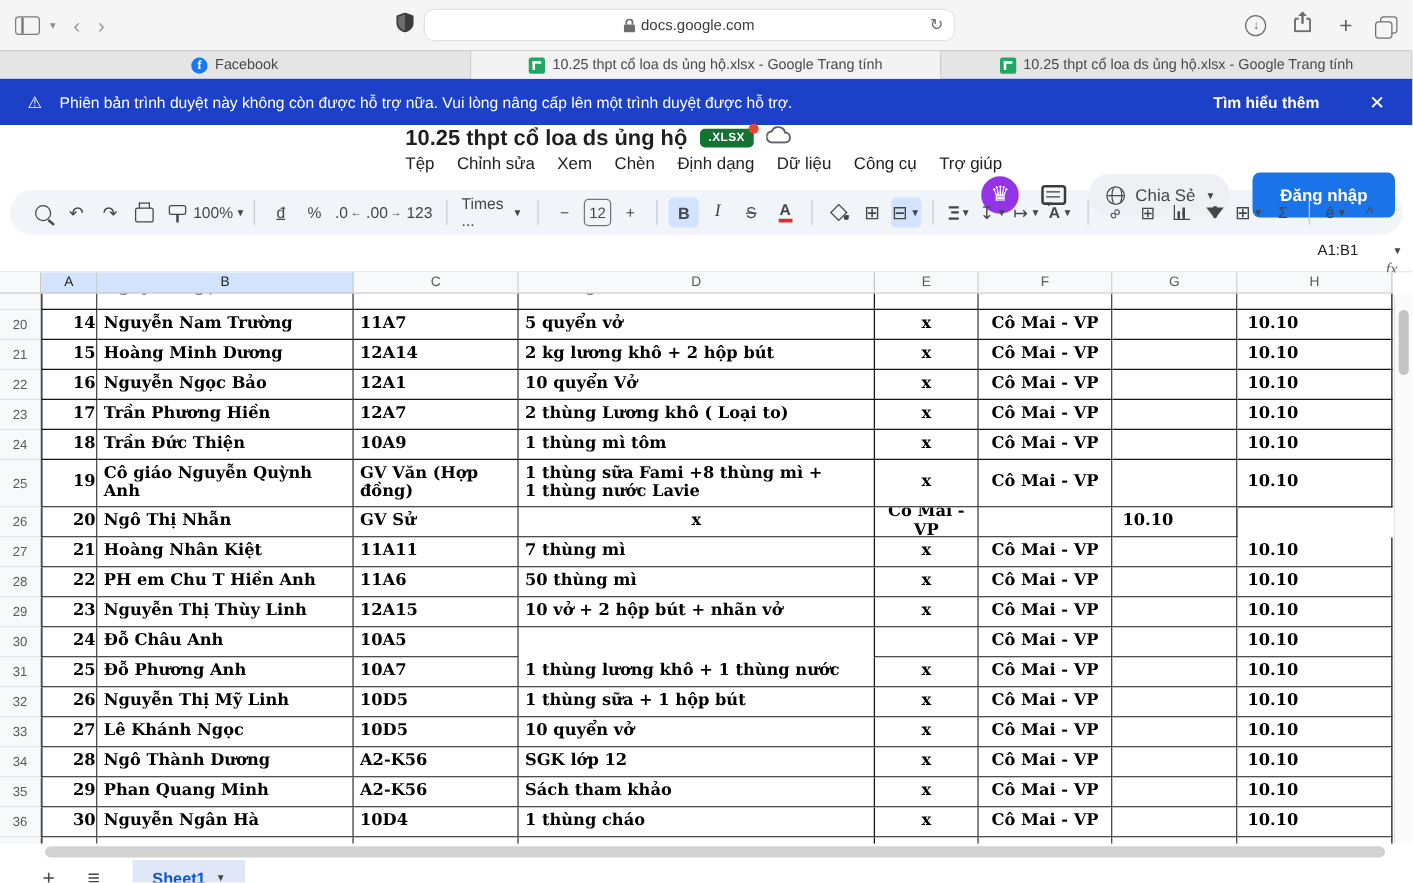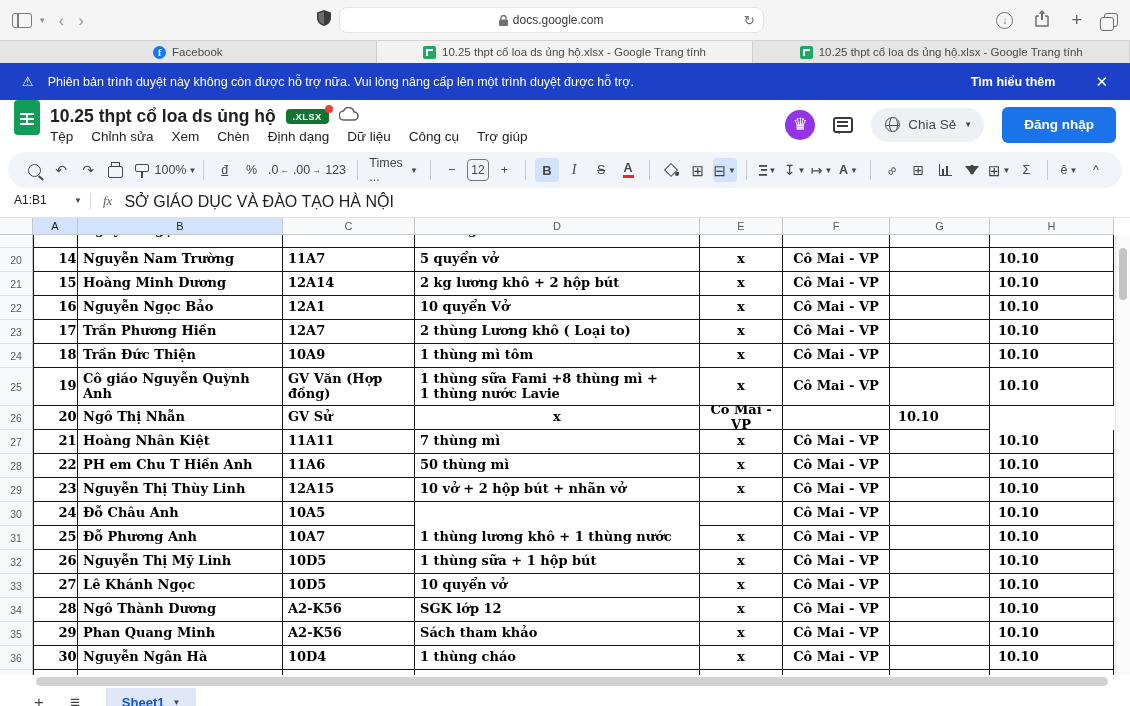--- a/index.html
+++ b/index.html
@@ -32,21 +32,21 @@
   .shico { width:13px; height:13px; border-radius:2px; background:#23a566; position:relative; }
   .shico::before { content:""; position:absolute; inset:3px; border-top:2px solid #fff; border-left:2px solid #fff; }
 
   
   .banner { height:37px; background:#1c40c8; color:#fff; display:flex; align-items:center; padding:0 22px; font-size:12.5px; }
   .banner .warn { margin-right:14px; font-size:13px; }
   .banner .learn { margin-left:auto; margin-right:40px; font-weight:bold; cursor:pointer; }
   .banner .bx { font-size:15px; cursor:pointer; }
 
   
-  .shead { height:49px; background:#fff; display:flex; padding:0 14px 0 10px; }
+  .shead { height:49px; background:#fff; display:flex; align-items:center; padding:0 14px 0 10px;flex-direction:column; }
   .slogo { width:26px; height:35px; background:#0f9d58; border-radius:4px; margin:0 10px 0 4px; position:relative; }
   .slogo::before { content:""; position:absolute; left:6px; top:13px; width:14px; height:12px;
     background:
       linear-gradient(#fff,#fff) 0 0/14px 2px,
       linear-gradient(#fff,#fff) 0 5px/14px 2px,
       linear-gradient(#fff,#fff) 0 10px/14px 2px,
       linear-gradient(#fff,#fff) 6px 0/2px 12px;
     background-repeat:no-repeat; }
   .tblock { display:flex; flex-direction:column; justify-content:center; }
   .trow { display:flex; align-items:center; gap:10px; }
@@ -94,21 +94,21 @@
       linear-gradient(#444746,#444746) 0 0/14px 1.8px,
       linear-gradient(#444746,#444746) 2px 4.5px/10px 1.8px,
       linear-gradient(#444746,#444746) 0 9px/14px 1.8px; background-repeat:no-repeat; }
   .link2 { font-size:13px; transform:rotate(-45deg); display:inline-block; }
   .chartg { width:13px; height:12px; border-left:1.8px solid #444746; border-bottom:1.8px solid #444746; position:relative; }
   .chartg::before { content:""; position:absolute; left:2px; bottom:0; width:2.5px; height:6px; background:#444746; box-shadow:4px 0 0 #444746, 4px -3px 0 #444746; }
   .funnel { width:0; height:0; border-left:7px solid transparent; border-right:7px solid transparent; border-top:9px solid #444746; position:relative; }
   .funnel::after { content:""; position:absolute; left:-1px; top:-10px; width:2.5px; height:9px; background:#444746; transform:translateX(-0.5px); }
 
   
-  .fbar { height:25px; display:flex; align-items:flex-start; border-bottom:1px solid #e1e3e6; background:#fff; font-size:12px; color:#202124; }
+  .fbar { height:25px; display:flex; align-items:flex-end; border-bottom:1px solid #e1e3e6; background:#fff; font-size:12px; color:#202124;flex-direction:column; }
   .namebox { width:90px; display:flex; align-items:center; justify-content:space-between; padding:0 8px 0 14px; }
   .fdiv { width:1px; height:16px; background:#d5d8dc; }
   .fx { font-style:italic; color:#5f6368; font-family:"Liberation Serif",serif; margin:0 12px 0 12px; font-size:13px; }
   .fval { font-size:16px; color:#202124; }
 
   
   .gridarea { position:relative; width:1130px; background:#fff; }
   .grow { display:grid; grid-template-columns:33px 45px 205px 132px 285px 83px 107px 100px 124px; }
   .ch { height:17px; background:#f8f9fa; border-right:1px solid #c7c7c7; border-bottom:1px solid #c7c7c7;
        font-size:11px; color:#575b5f; display:flex; align-items:center; justify-content:center; }

